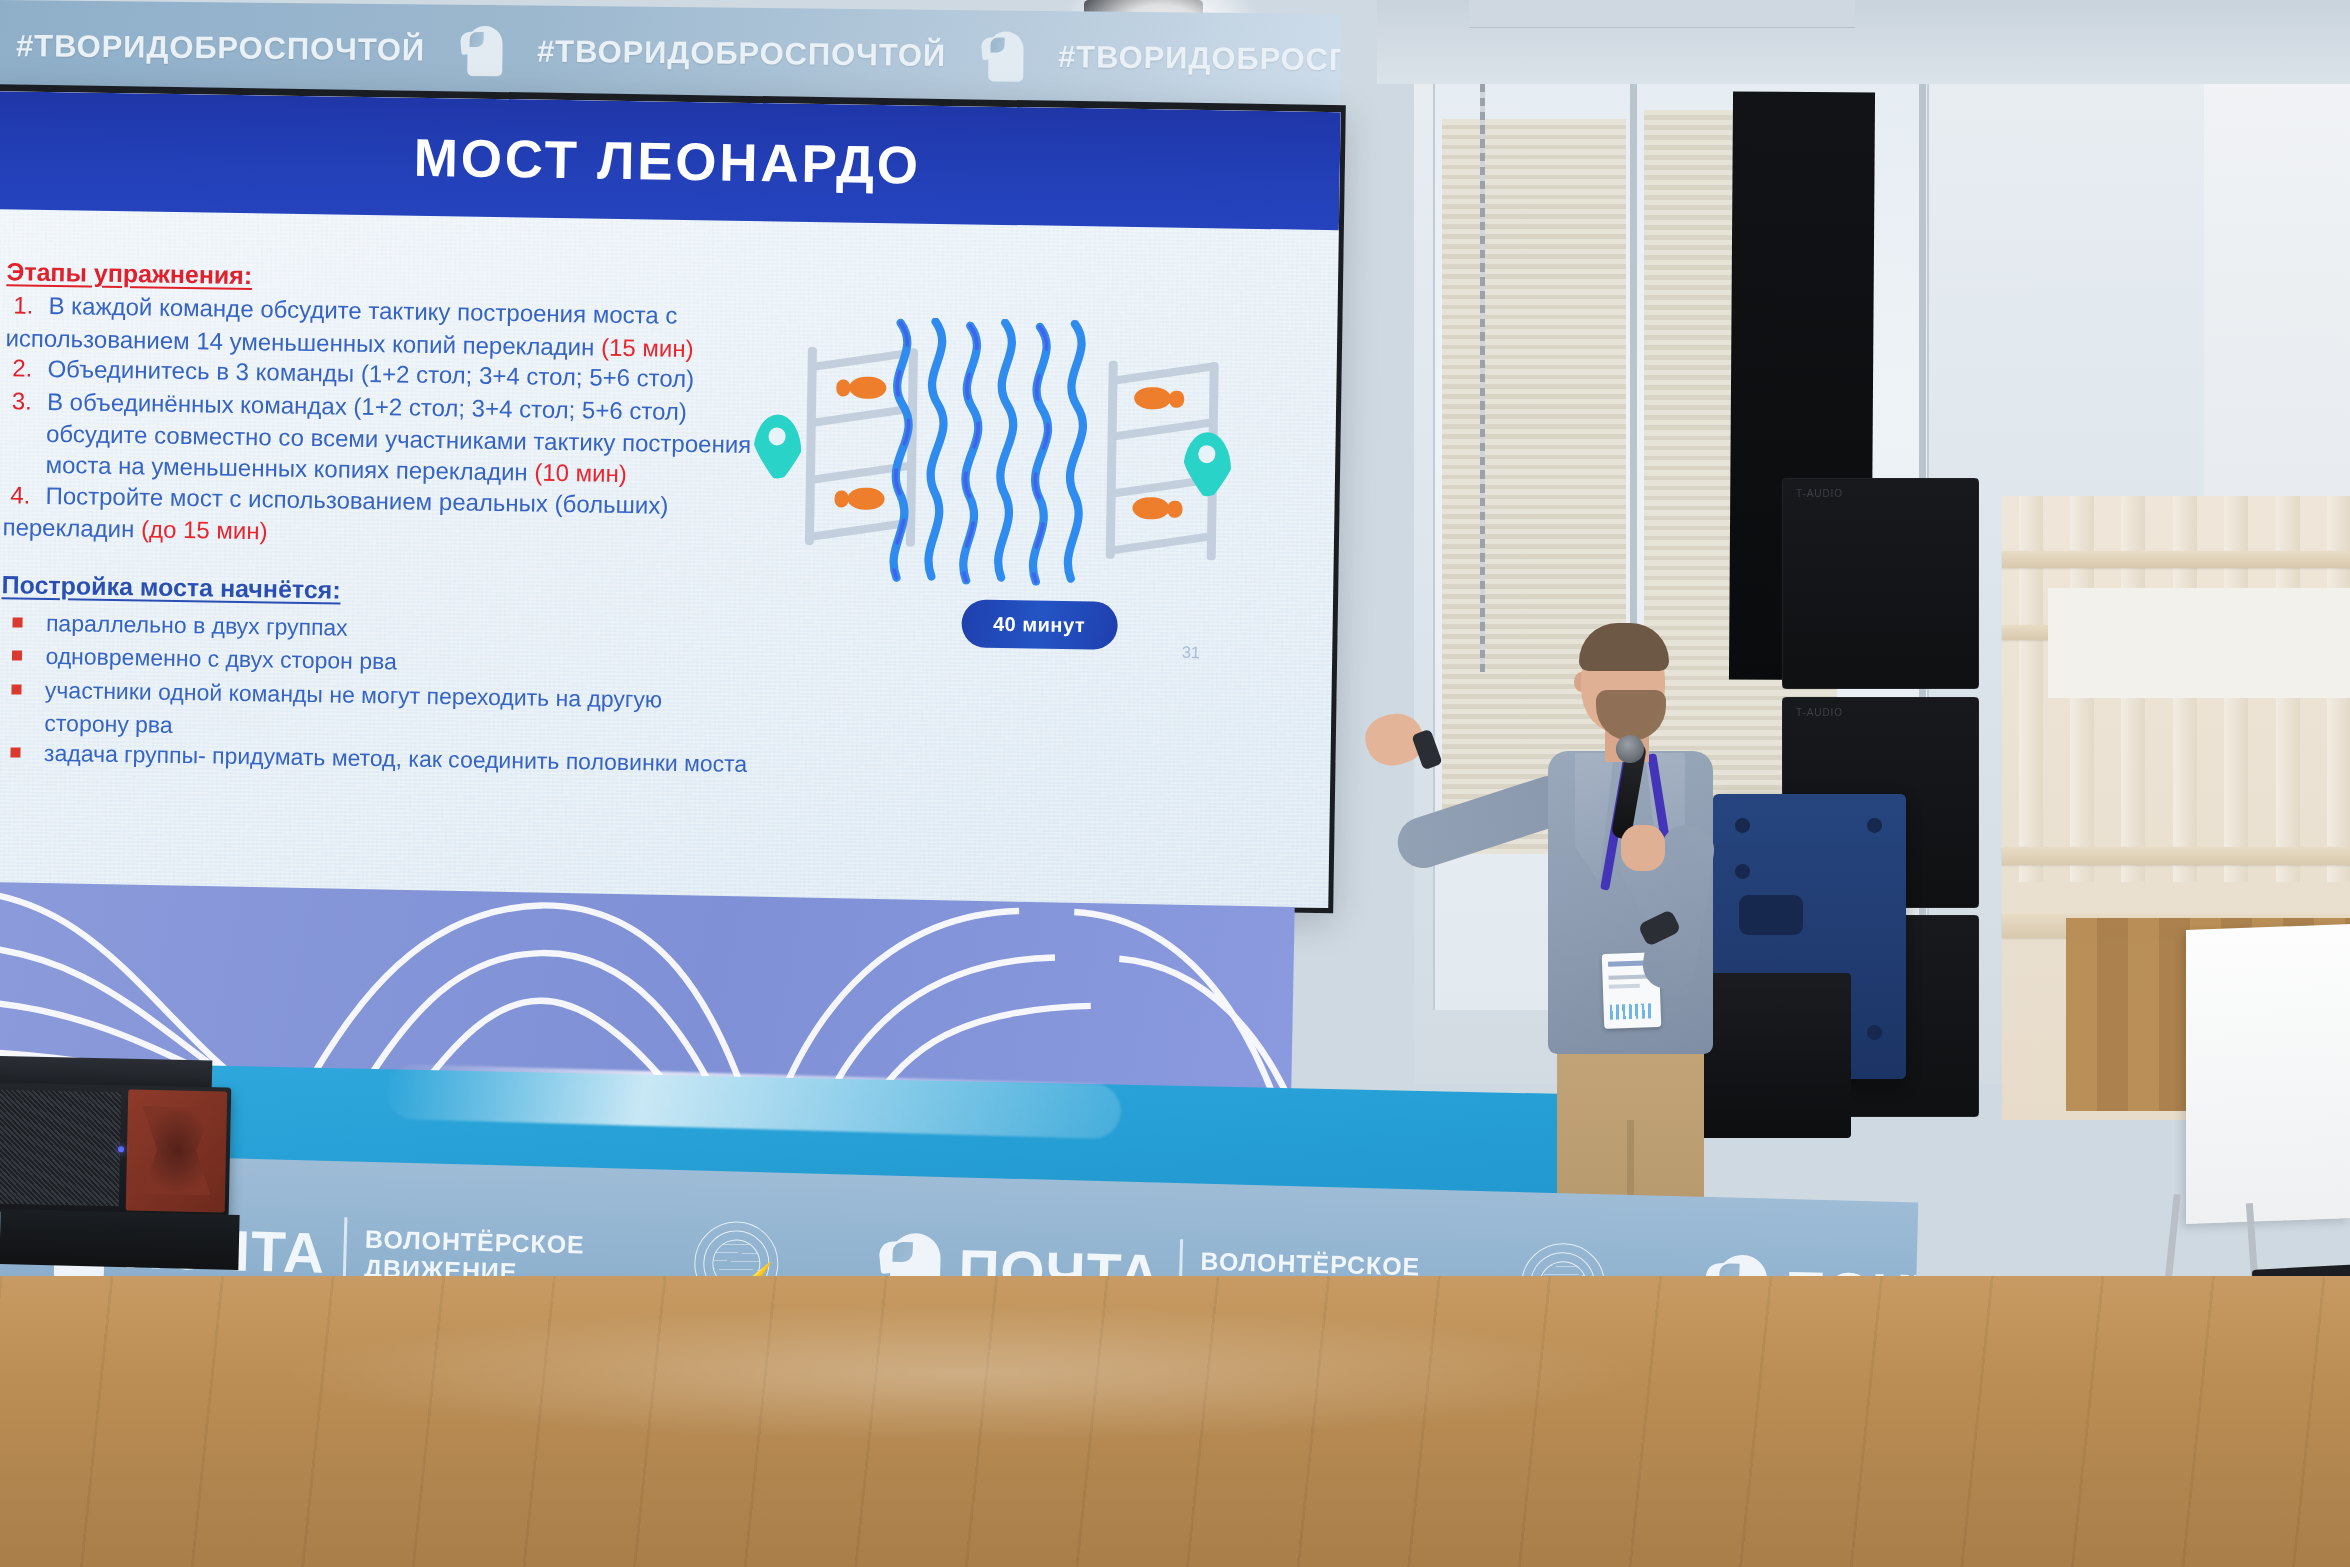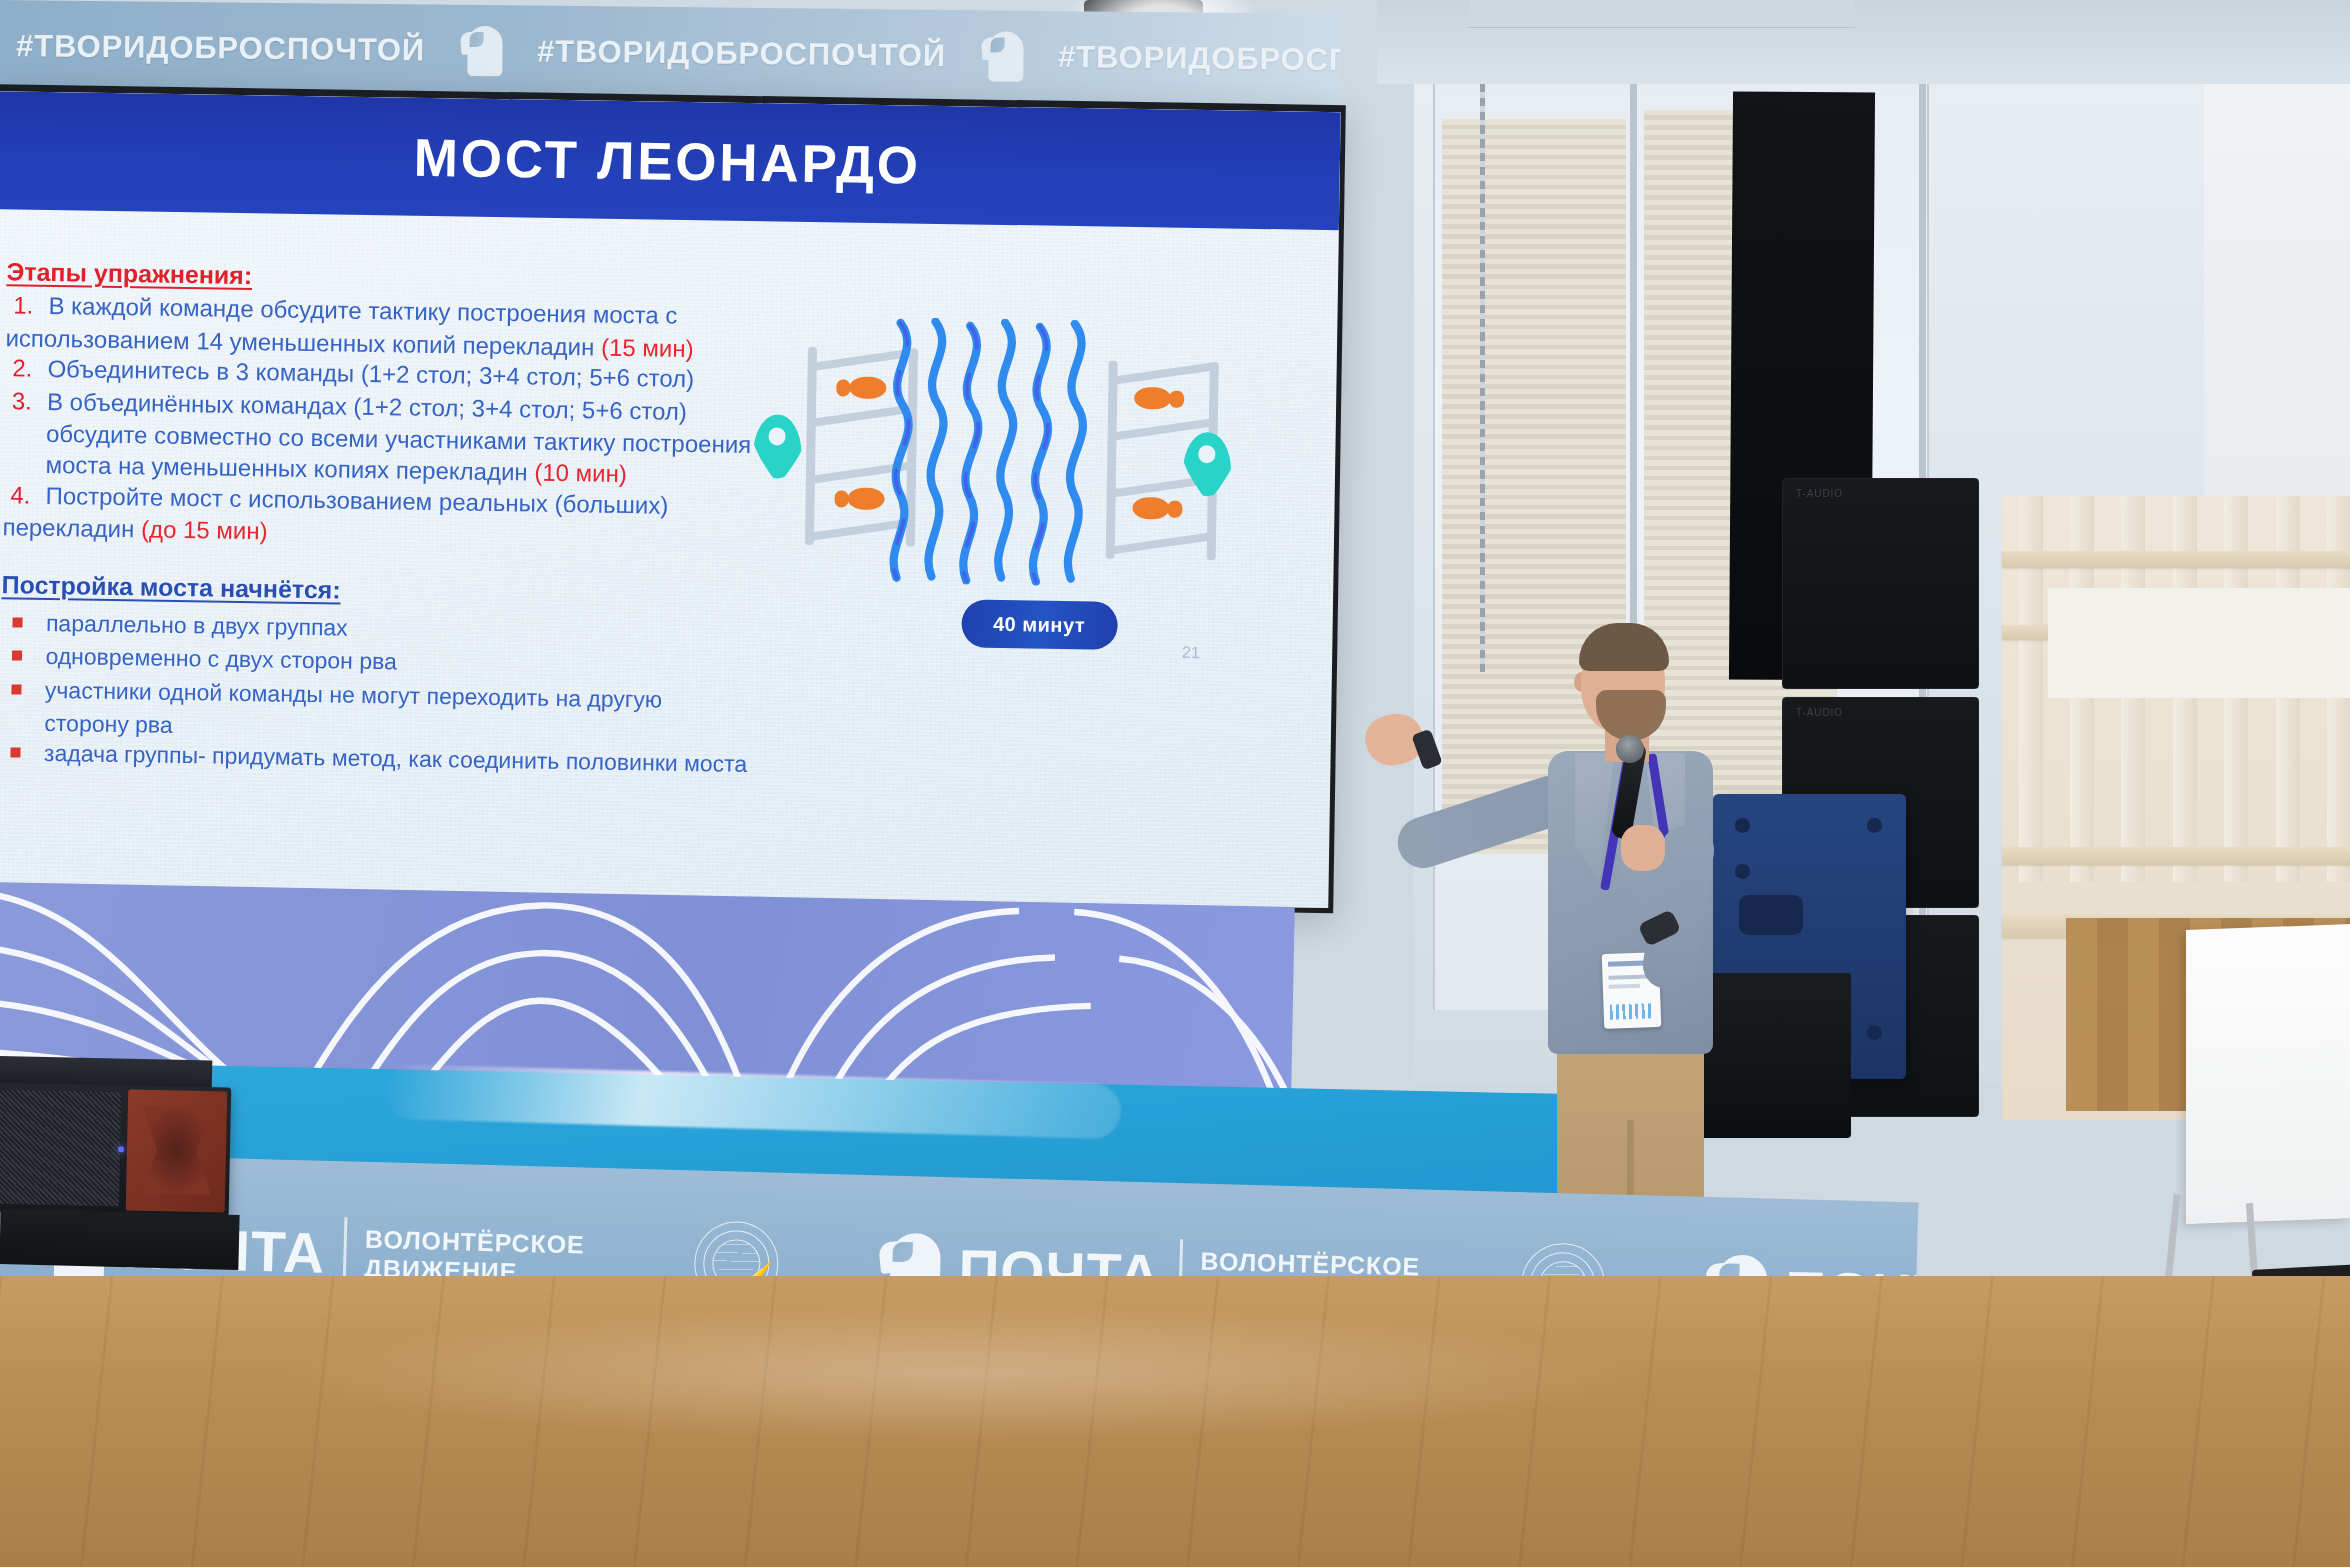--- a/index.html
+++ b/index.html
@@ -689,21 +689,21 @@
 
           <div class="pin" style="left:430px;top:112px;">
             <div class="pin-shape"></div>
               <div class="pin-hole"></div>
           </div>
         </div>
 
         <div class="pill">
           <span>40 минут</span>
         </div>
-        <div class="page-num">21</div>
+        <div class="page-num">31</div>
       </div>
     </div>
   </div>
 
   <div class="wave-panel">
     <svg width="1304" height="211" viewBox="0 0 1420 230" preserveAspectRatio="none">
       <g fill="none" stroke="#ffffff" stroke-width="7" opacity="0.92">
         <path d="M-40,10 C120,10 180,150 300,230"></path>
         <path d="M-40,70 C120,70 190,170 300,230"></path>
         <path d="M-40,130 C110,130 200,190 300,230"></path>

